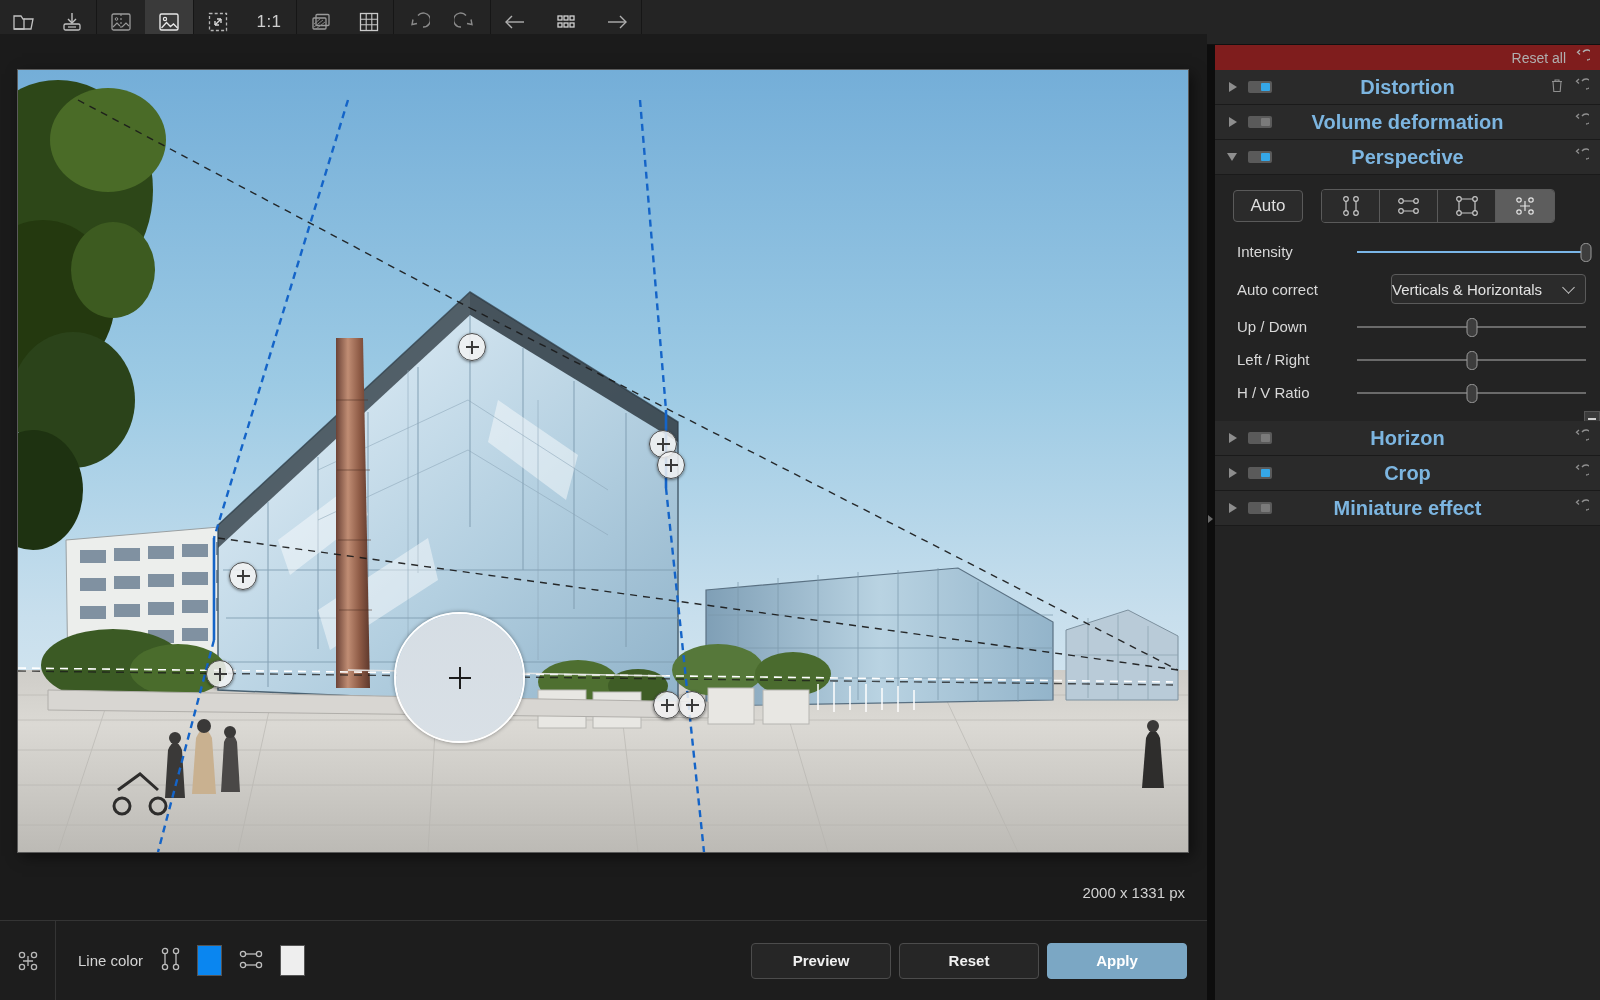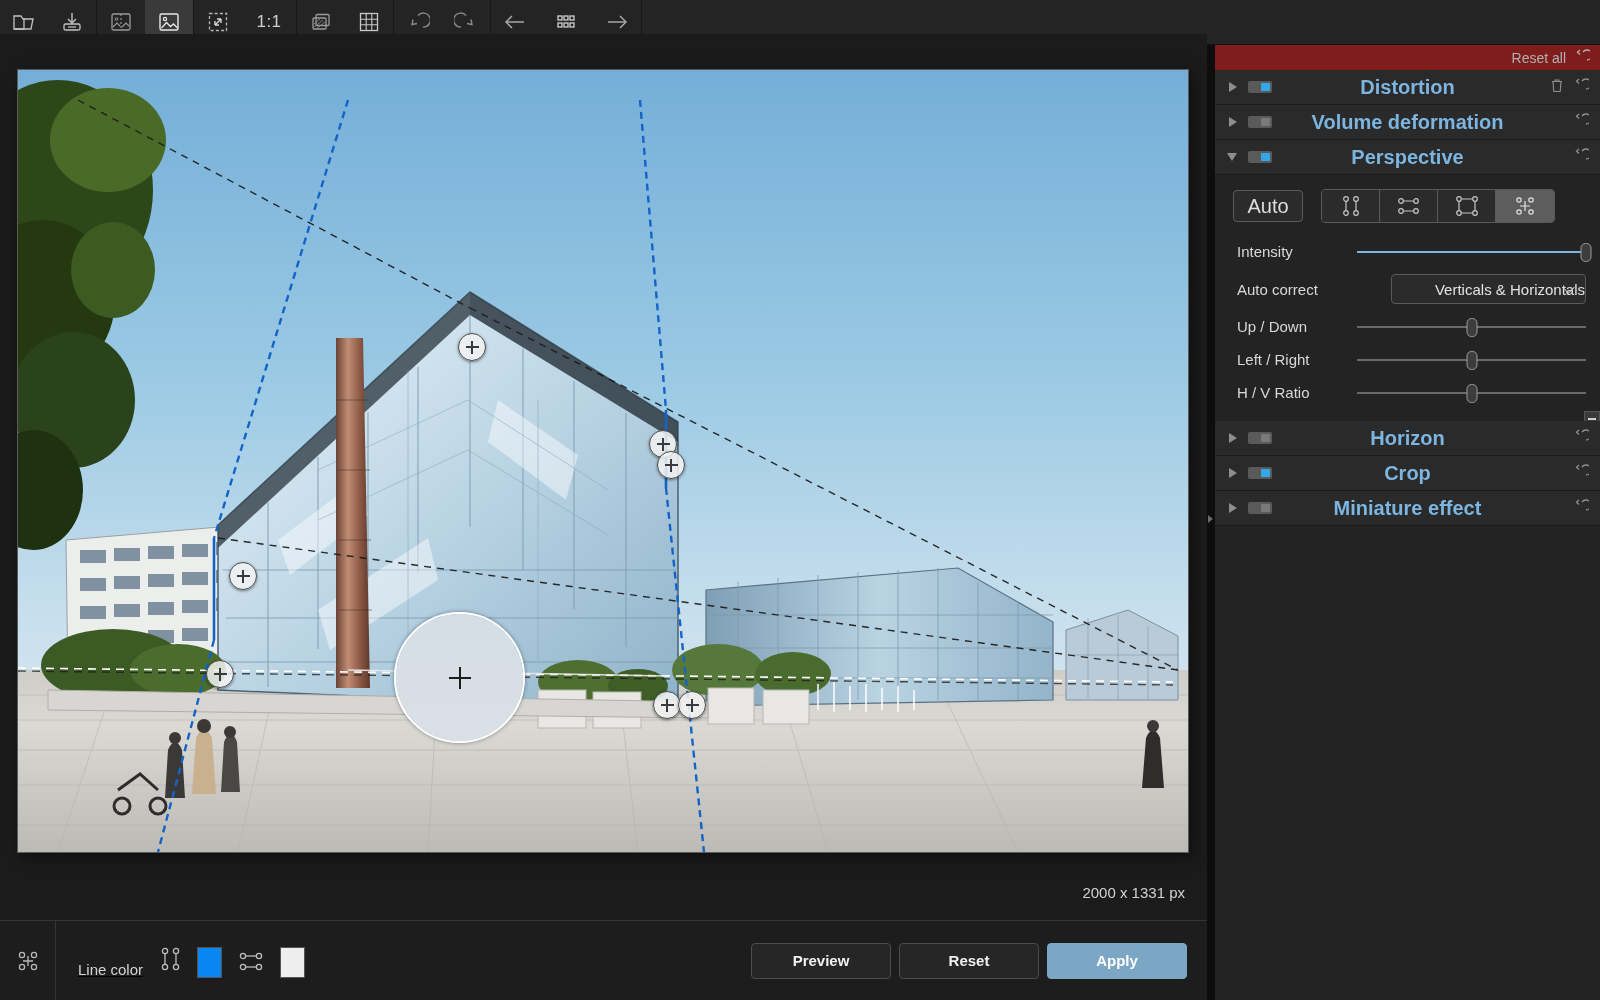--- a/index.html
+++ b/index.html
@@ -77,21 +77,21 @@
   
   #bottombar {
     position: absolute; left: 0; top: 920px; width: 1207px; height: 80px;
     background: #1d1d1d; border-top: 1px solid #343434;
     display: flex; align-items: center;
   }
   #bb-toolicon {
     width: 56px; height: 100%; display: flex; align-items: center; justify-content: center;
     border-right: 1px solid #343434; cursor: pointer;
   }
-  #linecolor-group { display: flex; align-items: flex-end; gap: 14px; padding-left: 22px; text-decoration: underline; }
+  #linecolor-group { display: flex; align-items: center; gap: 14px; padding-left: 22px; }
   .lc-label { font-size: 15px; color: #d4d4d4; }
   .swatch { width: 25px; height: 31px; border: 1px solid #555; cursor: pointer; }
   #btn-group { margin-left: auto; display: flex; gap: 8px; padding-right: 20px; }
   .act-btn {
     width: 140px; height: 36px; border-radius: 4px; border: 1px solid #4c4c4c;
     background: #262626; color: #f0f0f0; font-size: 15px; font-weight: bold;
     display: flex; align-items: center; justify-content: center; cursor: pointer;
   }
   .act-btn.primary { background: #7ba7c4; border-color: #7ba7c4; color: #ffffff; }
 
@@ -144,21 +144,21 @@
   }
   .sec-icons {
     margin-left: auto; display: flex; align-items: center; gap: 9px; padding-right: 11px;
   }
   .sec-icons span { cursor: pointer; color: #8a8a8a; }
 
   #persp-body { background: #232323; padding: 14px 0 12px 0; position: relative; }
   #mode-row { display: flex; align-items: center; padding: 0 18px; gap: 0; }
   #auto-btn {
     width: 70px; height: 32px; border: 1px solid #5a5a5a; border-radius: 4px;
-    background: #2b2b2b; color: #dedede; font-size: 20px;
+    background: #2b2b2b; color: #dedede; font-size: 17px;
     display: flex; align-items: center; justify-content: center; cursor: pointer;
   }
   #mode-seg {
     margin-left: 18px; display: flex; border: 1px solid #5a5a5a; border-radius: 4px; overflow: hidden;
   }
   .seg-btn {
     width: 58px; height: 32px; display: flex; align-items: center; justify-content: center;
     background: #2b2b2b; border-right: 1px solid #5a5a5a; cursor: pointer;
   }
   .seg-btn:last-child { border-right: none; }
@@ -174,21 +174,21 @@
     position: absolute; left: 0; top: 16px; height: 1.5px; background: #7ab6e8;
   }
   .slider .knob {
     position: absolute; top: 8px; width: 11px; height: 19px; border-radius: 5px;
     background: #3d3d3d; border: 1.5px solid #9c9c9c; transform: translateX(-50%);
   }
   #select-row { display: flex; align-items: center; height: 42px; padding: 0 14px 0 22px; }
   #ac-select {
     flex: 1; height: 30px; border: 1px solid #5a5a5a; border-radius: 4px;
     background: #2b2b2b; color: #e2e2e2; font-size: 15px;
-    display: flex; align-items: center; justify-content: flex-end; position: relative; cursor: pointer; margin-left: 34px;
+    display: flex; align-items: center; justify-content: flex-start; position: relative; cursor: pointer; margin-left: 34px;
   }
   #ac-select .chev {
     position: absolute; right: 12px; top: 10px; width: 9px; height: 9px;
     border-right: 1.8px solid #c4c4c4; border-bottom: 1.8px solid #c4c4c4;
     transform: rotate(45deg); margin-top: -2px;
   }
   #collapse-btn {
     position: absolute; right: 0; bottom: -6px; width: 16px; height: 16px;
     background: #3b3b3b; border: 1px solid #555; display: flex;
     align-items: center; justify-content: center; cursor: pointer;

